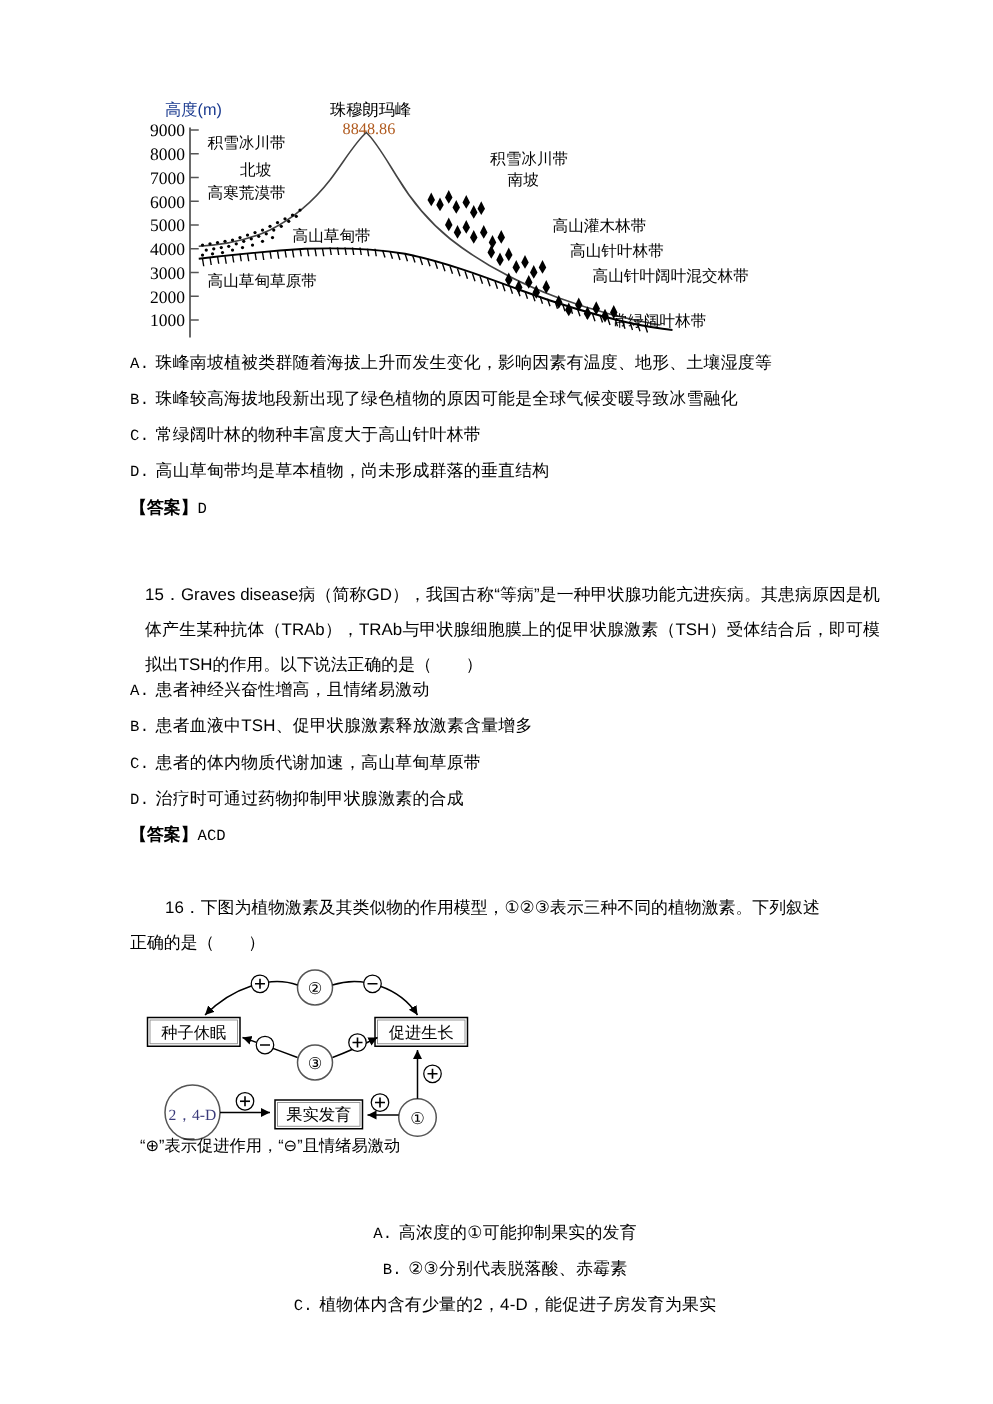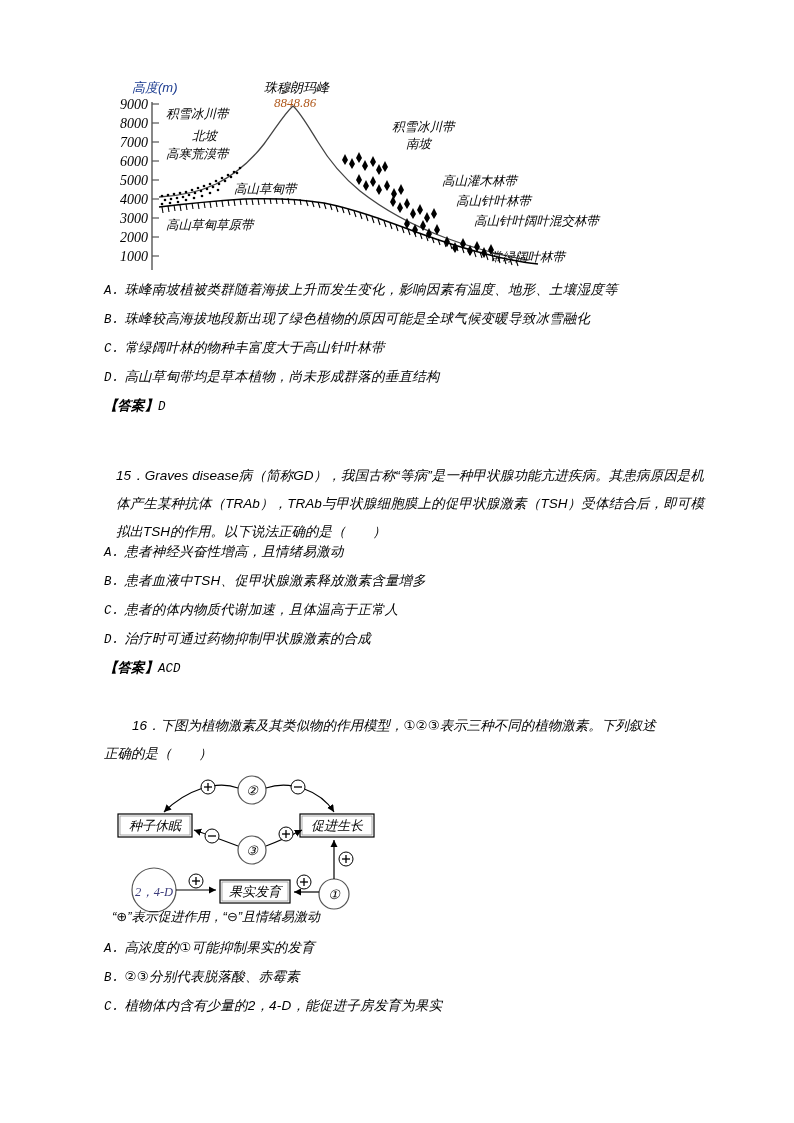--- a/index.html
+++ b/index.html
@@ -14,21 +14,20 @@
     color: #000000;
     position: relative;
     overflow: hidden;
   }
   .page {
     position: relative;
     width: 794px;
     height: 1123px;
     padding: 0;
     box-sizing: border-box;
-    font-style: italic;
   }
 
   
   .content {
     position: absolute;
     left: 104px;
     right: 90px;
     top: 0;
   }
   .opt {
@@ -331,21 +330,21 @@
   </div>
 
   <div class="content" style="top:538px;">
     <div class="opt">
       <span class="lbl">A.</span><span>患者神经兴奋性增高，且情绪易激动</span>
     </div>
     <div class="opt">
       <span class="lbl">B.</span><span>患者血液中TSH、促甲状腺激素释放激素含量增多</span>
     </div>
     <div class="opt">
-      <span class="lbl">C.</span><span>患者的体内物质代谢加速，且体温高于正常人</span>
+      <span class="lbl">C.</span><span>患者的体内物质代谢加速，高山草甸草原带</span>
     </div>
     <div class="opt">
       <span class="lbl">D.</span><span>治疗时可通过药物抑制甲状腺激素的合成</span>
     </div>
     <div class="ansline">
       <span class="ans-tag">【答案】</span><span class="ans-val">ACD</span>
     </div>
   </div>
 
   <div class="content" style="top:712px;">
@@ -432,21 +431,21 @@
           <circle cx="84" cy="109" r="7" fill="#fff" stroke="#000" stroke-width="1"></circle>
           <line x1="84" y1="105" x2="84" y2="113" stroke="#000" stroke-width="1.3"></line>
           <line x1="80" y1="109" x2="88" y2="109" stroke="#000" stroke-width="1.3"></line>
         </g>
       </g>
     </svg>
   </div>
 
   <div class="fig-cap">“⊕”表示促进作用，“⊖”且情绪易激动</div>
 
-  <div class="content" style="top:934px;">
+  <div class="content" style="top:972px;text-align:center;">
     <div class="opt">
       <span class="lbl">A.</span><span>高浓度的①可能抑制果实的发育</span>
     </div>
     <div class="opt">
       <span class="lbl">B.</span><span>②③分别代表脱落酸、赤霉素</span>
     </div>
     <div class="opt">
       <span class="lbl">C.</span><span>植物体内含有少量的2，4-D，能促进子房发育为果实</span>
     </div>
   </div>

